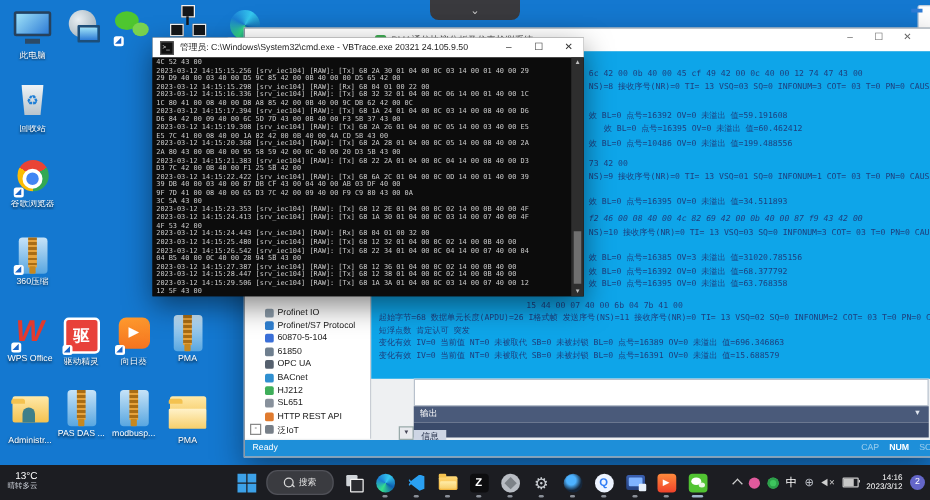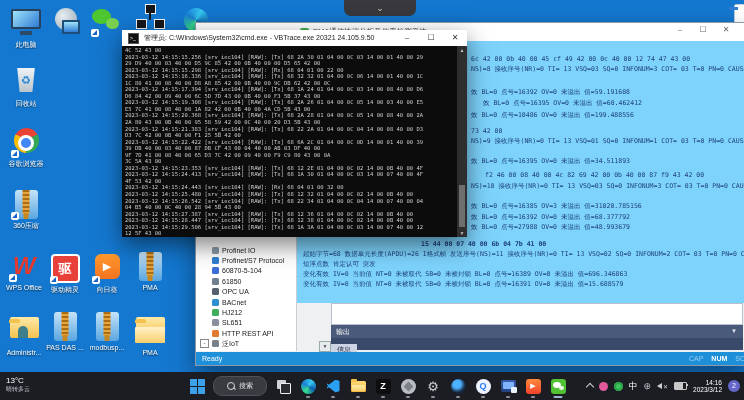--- a/index.html
+++ b/index.html
@@ -81,21 +81,21 @@
   .pma-title{position:absolute;left:117px;top:4px;font-size:7.5px;color:#4a4a4a;white-space:nowrap;}
   .pma-btns{position:absolute;right:14px;top:2px;display:flex;gap:11px;color:#666;font-size:8px;}
   .pma-btns span{width:12px;text-align:center;}
   .pma-tree{position:absolute;left:0;top:18px;width:100px;bottom:14px;background:#fff;border-right:1px solid #c8cdd4;overflow:hidden;}
   .pma-tree-list{margin-top:204px;}
   .tree-item{display:flex;align-items:center;height:10.4px;font-size:7px;color:#1a1a1a;white-space:nowrap;}
   .tree-item.indent{padding-left:16px;}
   .tree-ico{width:7px;height:7px;border-radius:1.5px;margin-right:3px;flex:none;}
   .expander{width:7px;height:7px;border:1px solid #8a8a8a;background:#fff;color:#333;font-size:6px;line-height:6px;
             text-align:center;margin:0 3px 0 4px;flex:none;}
-  .pma-content{position:absolute;left:101px;top:18px;right:1px;bottom:62px;background:#7dd3fc;overflow:hidden;}
+  .pma-content{position:absolute;left:101px;top:18px;right:1px;bottom:62px;background:#0ea5e9;overflow:hidden;}
   .pma-line{position:absolute;font-family:"DejaVu Sans Mono","DejaVu Sans",monospace;
             font-size:6.5px;line-height:7.5px;color:#1e3f7d;white-space:nowrap;}
   .pma-gapbox{position:absolute;left:135px;right:3px;top:280px;height:20px;background:#fff;border:1px solid #b7c0cc;}
   .pma-output-header{position:absolute;left:135px;right:3px;top:302px;height:13px;background:#4a5a7a;color:#fff;
                      font-size:7px;line-height:13px;padding-left:5px;box-sizing:border-box;}
   .pma-output-header .hdr-arrow{position:absolute;right:6px;top:0;font-size:6px;color:#dfe5ee;}
   .pma-info-row{position:absolute;left:135px;right:3px;top:315px;height:12px;background:#3a4a6a;}
   .info-tab{display:inline-block;height:12px;line-height:12px;padding:0 6px;background:#cdd5e4;color:#1f2a44;font-size:7px;}
   .combo-arrow{position:absolute;left:123px;top:318px;width:10px;height:9px;background:#e8eaee;border:1px solid #9aa;
                font-size:5px;line-height:9px;text-align:center;color:#445;}
@@ -117,21 +117,21 @@
   .cmd-body{position:absolute;left:0;right:0;top:16px;bottom:0;background:#0c0c0c;overflow:hidden;padding:1px 12px 0 3px;}
   .cmd-line{font-family:"DejaVu Sans Mono",monospace;font-size:5.5px;line-height:6.55px;color:#cccccc;white-space:nowrap;}
   .cmd-scroll{position:absolute;right:0;top:16px;bottom:0;width:10px;background:#2e2e2e;}
   .cmd-scroll .sa{position:absolute;left:0;width:10px;text-align:center;font-size:5px;color:#c0c0c0;}
   .sa-up{top:1px;} .sa-dn{bottom:1px;}
   .cmd-thumb{position:absolute;left:2px;width:6px;bottom:10px;height:42px;background:#6f6f6f;}
 
   
   #taskbar{position:absolute;left:0;right:0;bottom:0;height:28px;background:#1c1d22;z-index:50;}
   .weather{position:absolute;left:6px;top:4px;color:#fff;}
-  .weather .t{font-size:8px;line-height:9px;}
+  .weather .t{font-size:8px;line-height:9px;text-align:right;}
   .weather .d{font-size:6px;line-height:8px;color:#c9ced6;}
   .tb-center{position:absolute;left:188px;top:0;height:28px;display:flex;align-items:center;gap:7px;}
   .tb-ico{position:relative;width:18px;height:18px;display:flex;align-items:center;justify-content:center;flex:none;}
   .dot{position:absolute;bottom:-3px;left:50%;transform:translateX(-50%);width:4px;height:2px;border-radius:1px;background:#8a8f98;}
   .dot-wide{width:9px;background:#9fb6cc;}
   .winlogo{display:grid;grid-template-columns:7px 7px;grid-template-rows:7px 7px;gap:1px;}
   .winlogo i{background:#3ca1e8;}
   .searchpill{width:52px;height:18px;border-radius:9px;background:#3a3b40;border:1px solid #505158;
               display:flex;align-items:center;justify-content:center;gap:4px;flex:none;}
   .lens{position:relative;width:6px;height:6px;border:1px solid #d8d8d8;border-radius:50%;}
@@ -359,26 +359,26 @@
 
     <div class="pma-content">
         <div class="pma-line" style="left: 174px; top: 15px;">6c 42 00 0b 40 00 45 cf 49 42 00 0c 40 00 12 74 47 43 00</div>
         <div class="pma-line" style="left: 174px; top: 25px;">NS)=8 接收序号(NR)=0 TI= 13 VSQ=03 SQ=0 INFONUM=3 COT= 03 T=0 PN=0 CAUSE =3</div>
         <div class="pma-line" style="left: 174px; top: 48px;">效 BL=0 点号=16392 OV=0 未溢出  值=59.191608</div>
         <div class="pma-line" style="left: 186px; top: 59px;">效 BL=0 点号=16395 OV=0 未溢出  值=60.462412</div>
         <div class="pma-line" style="left: 174px; top: 71px;">效 BL=0 点号=10486 OV=0 未溢出  值=199.488556</div>
         <div class="pma-line" style="left: 174px; top: 87px;">73 42 00</div>
         <div class="pma-line" style="left: 174px; top: 97px;">NS)=9 接收序号(NR)=0 TI= 13 VSQ=01 SQ=0 INFONUM=1 COT= 03 T=0 PN=0 CAUSE =3</div>
         <div class="pma-line" style="left: 174px; top: 117px;">效 BL=0 点号=16395 OV=0 未溢出  值=34.511893</div>
-        <div class="pma-line" style="left: 188px; top: 131px;">f2 46 00 08 40 00 4c 82 69 42 00 0b 40 00 87 f9 43 42 00</div>
+        <div class="pma-line" style="left: 174px; top: 131px; font-style: italic;">f2 46 00 08 40 00 4c 82 69 42 00 0b 40 00 87 f9 43 42 00</div>
         <div class="pma-line" style="left: 174px; top: 142px;">NS)=10 接收序号(NR)=0 TI= 13 VSQ=03 SQ=0 INFONUM=3 COT= 03 T=0 PN=0 CAUSE =</div>
         <div class="pma-line" style="left: 174px; top: 162px;">效 BL=0 点号=16385 OV=3 未溢出  值=31020.785156</div>
         <div class="pma-line" style="left: 174px; top: 173px;">效 BL=0 点号=16392 OV=0 未溢出  值=68.377792</div>
-        <div class="pma-line" style="left: 174px; top: 183px;">效 BL=0 点号=27988 OV=0 未溢出  值=48.993679</div>
-        <div class="pma-line" style="left: 124px; top: 200px; font-weight: bold;">15 44 00 07 40 00 6b 04 7b 41 00</div>
+        <div class="pma-line" style="left: 174px; top: 183px;">效 BL=0 点号=16395 OV=0 未溢出  值=63.768358</div>
+        <div class="pma-line" style="left: 124px; top: 200px;">15 44 00 07 40 00 6b 04 7b 41 00</div>
         <div class="pma-line" style="left: 6px; top: 210px;">起始字节=68 数据单元长度(APDU)=26 I格式帧 发送序号(NS)=11 接收序号(NR)=0 TI= 13 VSQ=02 SQ=0 INFONUM=2 COT= 03 T=0 PN=0 CAUSE =</div>
         <div class="pma-line" style="left: 6px; top: 220px; text-align: right;">短浮点数      肯定认可      突发</div>
         <div class="pma-line" style="left: 6px; top: 230px;">变化有效 IV=0  当前值 NT=0  未被取代 SB=0  未被封锁 BL=0 点号=16389 OV=0 未溢出  值=696.346863</div>
         <div class="pma-line" style="left: 6px; top: 240px;">变化有效 IV=0  当前值 NT=0  未被取代 SB=0  未被封锁 BL=0 点号=16391 OV=0 未溢出  值=15.688579</div>
       </div>
 
     <div class="pma-gapbox"></div>
     <div class="pma-output-header">
       <span>输出</span>
       <span class="hdr-arrow">▼</span>

